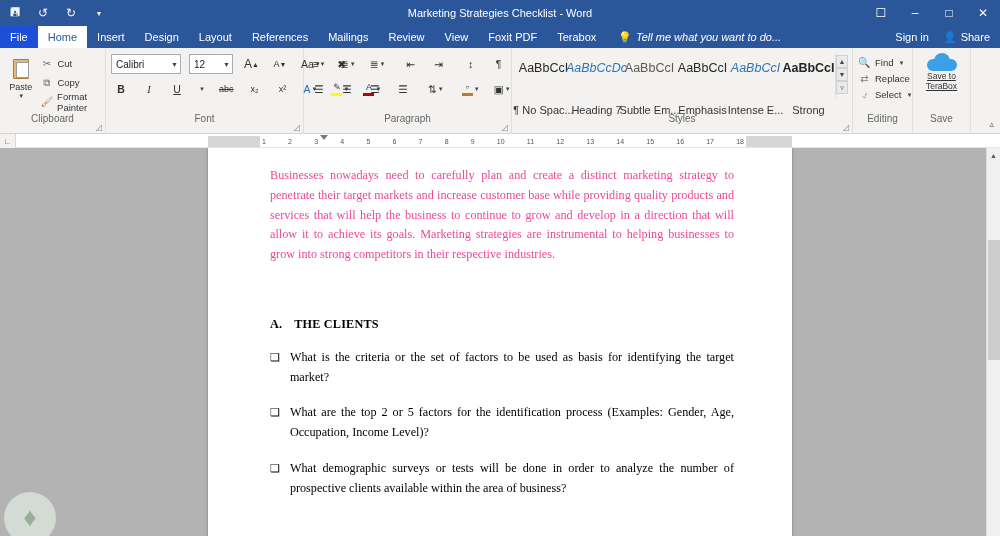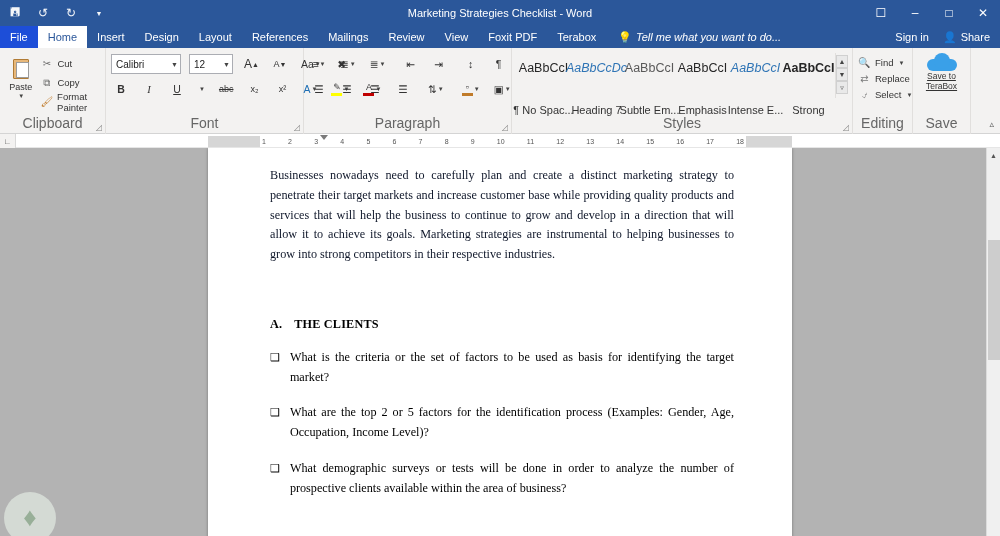--- a/index.html
+++ b/index.html
@@ -55,22 +55,22 @@
   
   .ribbon {
     height: 86px; background: #f3f2f1; border-bottom: 1px solid #d4d4d4;
     display: flex; position: relative;
   }
   .group {
     height: 86px; position: relative; padding: 3px 5px 0 5px;
     border-right: 1px solid #e1dfdd; display: flex; flex-direction: column;
   }
   .group-label {
-    position: absolute; bottom: 3px; left: 0; right: 0; text-align: center;
-    font-size: 14px; color: #666;
+    position: absolute; bottom: 10px; left: 0; right: 0; text-align: center;
+    font-size: 10px; color: #666;
   }
   .dialog-launcher {
     position: absolute; bottom: 2px; right: 3px; font-size: 8px; color: #888;
   }
   .group-body { display: flex; flex: 1; align-items: flex-start; padding-top: 2px; }
 
   
   .clip-paste {
     width: 42px; display: flex; flex-direction: column; align-items: center;
     padding-top: 4px; gap: 1px;
@@ -178,21 +178,21 @@
 
   
   .work { position: relative; height: 398px; background: #b3b3b3; overflow: hidden; }
   .page {
     position: absolute; left: 208px; top: 0; width: 584px; height: 398px;
     background: #fff; box-shadow: 0 0 3px rgba(0,0,0,.35);
     padding: 18px 58px 0 62px;
   }
   .doc p {
     margin: 0 0 0 0; font-family: "Liberation Serif", serif; font-size: 12.2px;
-    line-height: 1.62; text-align: justify; color: #0f172a;
+    line-height: 1.62; text-align: justify; color: #ec4899;
   }
   .doc .spacer { height: 18px; }
   .section-head {
     font-family: "Liberation Serif", serif; font-size: 12.2px; font-weight: bold; color: #000;
     display: flex; gap: 12px; letter-spacing: .2px;
   }
   .chk-item {
     display: flex; gap: 10px; margin-top: 16px; font-family: "Liberation Serif", serif;
     font-size: 12.2px; line-height: 1.62; color: #000;
   }

